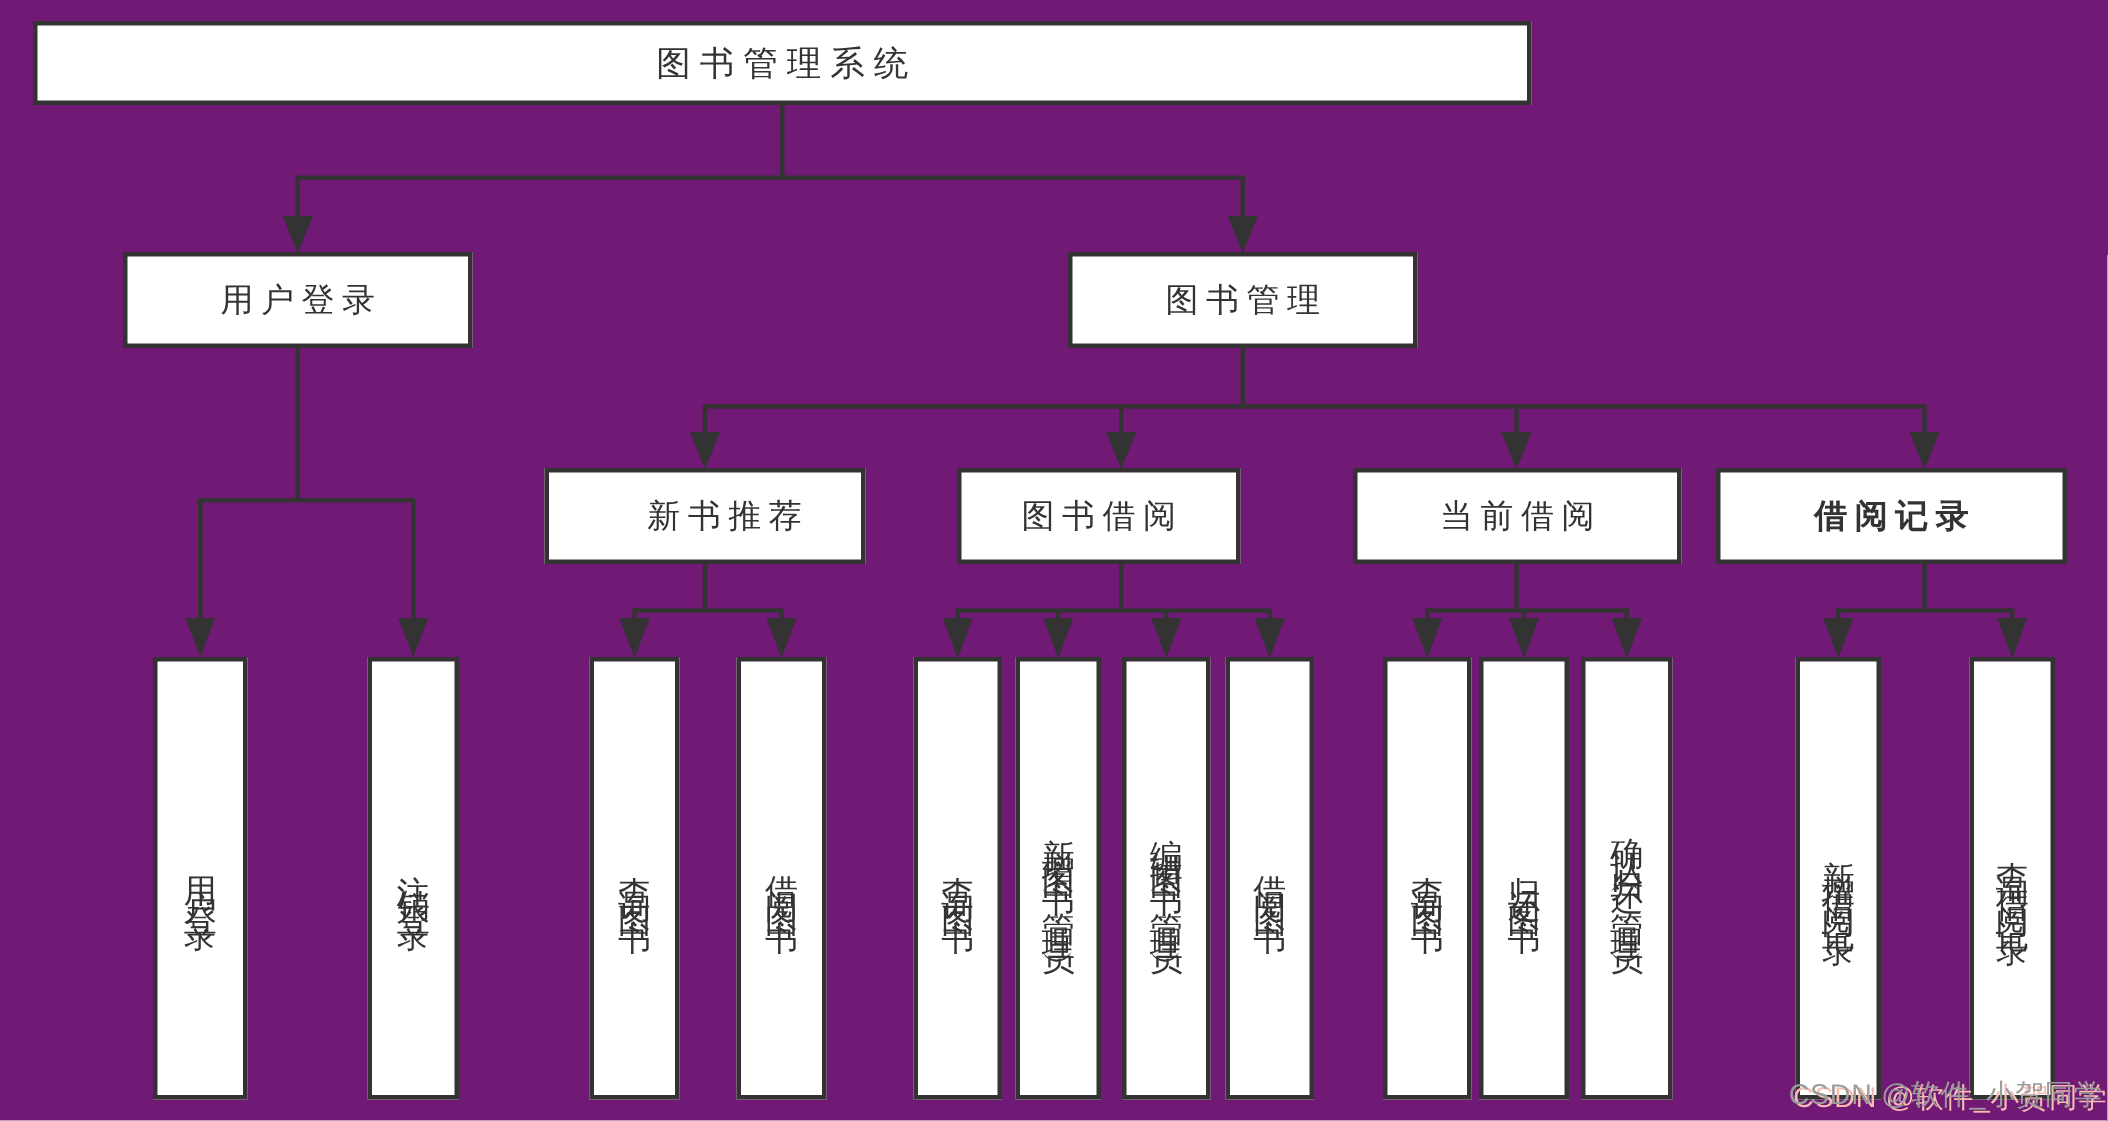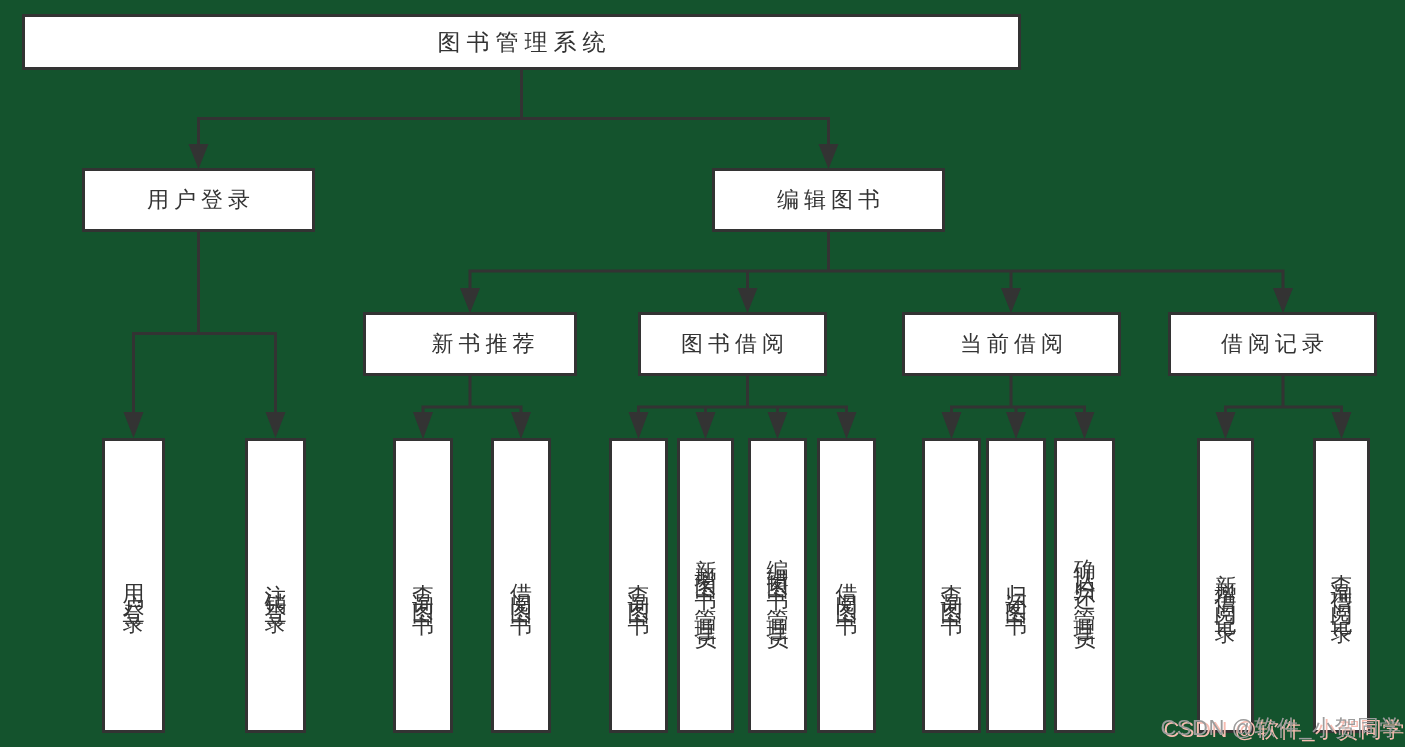--- a/index.html
+++ b/index.html
@@ -1,19 +1,19 @@
 <!DOCTYPE html>
 <html><head>
 <meta charset="utf-8">
 <style>
   html,body{margin:0;padding:0;background:#ffffff;}
   .stage{
     position:relative;
     width:1405px;height:747px;
-    background:#14532d;
+    background:#701a75;
     font-family:"Liberation Sans", sans-serif;
     overflow:hidden;
   }
   .stage svg{position:absolute;left:0;top:0;z-index:0;}
   .box{
     position:absolute;
     background:#ffffff;
     border:3px solid #333333;
     box-sizing:border-box;
     display:flex;
@@ -38,21 +38,21 @@
     letter-spacing:10px;
     line-height:1;
     color:#333333;
     white-space:nowrap;
   }
   .watermark{
     position:absolute;
     right:3px;
     bottom:4px;
     z-index:2;
-    font-size:22px;
+    font-size:19px;
     letter-spacing:0.5px;
     color:#9c9c9c;
     text-shadow:3px 2px 0 #f6bcb1;
     white-space:nowrap;
   }
 </style>
 </head>
 <body>
 
 <div class="stage">
@@ -98,33 +98,33 @@
   </svg>
 
   <div class="box root" style="left:22px;top:14px;width:999px;height:56px;">
     <span class="hlabel">图书管理系统</span>
   </div>
 
   <div class="box" style="left:82px;top:168px;width:233px;height:64px;">
     <span class="hlabel">用户登录</span>
   </div>
   <div class="box" style="left:712px;top:168px;width:233px;height:64px;">
-    <span class="hlabel">编辑图书</span>
+    <span class="hlabel">图书管理</span>
   </div>
 
   <div class="box" style="left:363px;top:312px;width:214px;height:64px;padding-left:26px;">
     <span class="hlabel">新书推荐</span>
   </div>
   <div class="box" style="left:638px;top:312px;width:189px;height:64px;">
     <span class="hlabel">图书借阅</span>
   </div>
   <div class="box" style="left:902px;top:312px;width:219px;height:64px;">
     <span class="hlabel">当前借阅</span>
   </div>
-  <div class="box" style="left:1168px;top:312px;width:209px;height:64px;">
+  <div class="box" style="left:1144px;top:312px;width:234px;height:64px;font-weight:bold;">
     <span class="hlabel">借阅记录</span>
   </div>
 
   <div class="box" style="left:102px;top:438px;width:63px;height:295px;">
     <span class="vtext">用户登录</span>
   </div>
   <div class="box" style="left:245px;top:438px;width:61px;height:295px;">
     <span class="vtext">注销登录</span>
   </div>
   <div class="box" style="left:393px;top:438px;width:60px;height:295px;">

